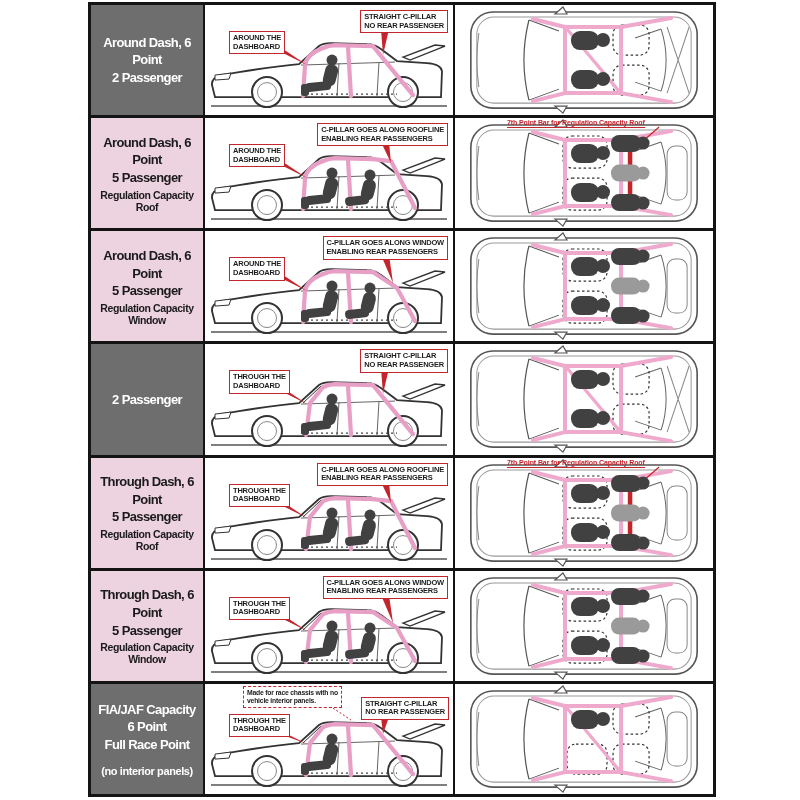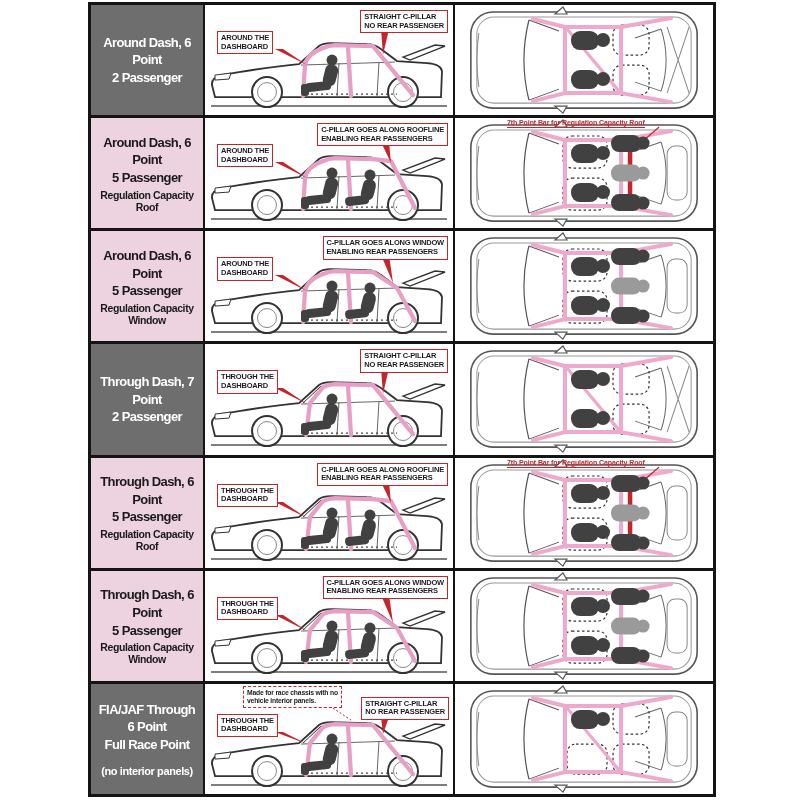--- a/index.html
+++ b/index.html
@@ -16,21 +16,21 @@
   .sub{font-weight:bold;font-size:10.5px;letter-spacing:-0.4px;margin-top:2px;}
   .sub2{font-weight:bold;font-size:11px;letter-spacing:-0.4px;margin-top:12px;}
   .cell{position:relative;background:#fff;overflow:hidden;}
   .cell.side{width:248px;flex:none;}
   .cell.top{flex:1;}
   .cell svg{position:absolute;left:0;top:0;width:100%;height:100%;}
   .abox{position:absolute;background:#fff;border:1.6px solid #c4242b;color:#1c1c1c;
         font-weight:bold;font-size:7.5px;line-height:1.15;padding:2px 3px;
         letter-spacing:-0.2px;white-space:nowrap;z-index:3;}
   .abox span{display:block;}
-  .dashbox{left:12px;top:26px;}
+  .dashbox{left:24px;top:26px;}
   .cbox{top:5px;right:5px;}
   .row.race .dashbox{top:30px;}
   .row.race .cbox{top:13px;right:4px;}
   .racebox{position:absolute;left:38px;top:2px;border:1.4px dashed #c4242b;color:#222;
            background:#fff;font-weight:bold;font-size:6.8px;line-height:1.2;
            padding:2px 3px;letter-spacing:-0.2px;white-space:nowrap;z-index:3;}
   .racebox span{display:block;}
   .redlabel{position:absolute;top:1px;left:52px;color:#c4242b;font-size:7px;font-weight:bold;
             border-bottom:1px solid #c4242b;padding-bottom:1px;letter-spacing:-0.1px;
             white-space:nowrap;z-index:3;}
@@ -267,21 +267,20 @@
             <rect x="148" y="76" width="30" height="17" rx="8" fill="#414141"></rect>
             <circle cx="180" cy="25" r="6.5" fill="#414141"></circle>
             <circle cx="180" cy="55" r="6.5" fill="#9a9a9a"></circle>
             <circle cx="180" cy="85" r="6.5" fill="#414141"></circle>
           </svg>
       </div>
     </div>
 
     <div class="row">
       <div class="panel gray">
-        <div class="t">Through Dash, 7 Point</div>
         <div class="t">2 Passenger</div>
       </div>
       <div class="cell side">
         <svg id="side3" viewBox="0 0 248 110">
             <line x1="6" y1="101" x2="242" y2="101" stroke="#555" stroke-width="1.5"></line>
             <path d="M 10 92 L 7 80 Q 6 73 16 70 L 34 67 Q 72 61 94 59 L 114 41 Q 118 38 126 38 L 162 39 Q 170 39 176 44 L 192 56 L 222 58 Q 236 59 237 66 L 236 92 Z" stroke="#333" stroke-width="1.8" fill="#fff"></path>
             <path d="M 198 52 L 230 40 L 240 41 L 205 55 Z" stroke="#333" stroke-width="1.4" fill="#fff"></path>
             <path d="M 98 59 L 116 42" stroke="#333" stroke-width="1" fill="none"></path>
             <path d="M 96 60 L 190 57" stroke="#666" stroke-width="1" fill="none"></path>
             <path d="M 134 58 L 132 91 M 174 57 L 172 91" stroke="#666" stroke-width="1" fill="none"></path>
@@ -498,21 +497,21 @@
             <rect x="148" y="76" width="30" height="17" rx="8" fill="#414141"></rect>
             <circle cx="180" cy="25" r="6.5" fill="#414141"></circle>
             <circle cx="180" cy="55" r="6.5" fill="#9a9a9a"></circle>
             <circle cx="180" cy="85" r="6.5" fill="#414141"></circle>
           </svg>
       </div>
     </div>
 
     <div class="row race">
       <div class="panel gray">
-        <div class="t">FIA/JAF Through</div>
+        <div class="t">FIA/JAF Capacity</div>
         <div class="t">6 Point</div>
         <div class="t">Full Race Point</div>
         <div class="sub2">(no interior panels)</div>
       </div>
       <div class="cell side">
         <svg id="side6" viewBox="0 0 248 110">
             <line x1="6" y1="101" x2="242" y2="101" stroke="#555" stroke-width="1.5"></line>
             <path d="M 10 92 L 7 80 Q 6 73 16 70 L 34 67 Q 72 61 94 59 L 114 41 Q 118 38 126 38 L 162 39 Q 170 39 176 44 L 192 56 L 222 58 Q 236 59 237 66 L 236 92 Z" stroke="#333" stroke-width="1.8" fill="#fff"></path>
             <path d="M 198 52 L 230 40 L 240 41 L 205 55 Z" stroke="#333" stroke-width="1.4" fill="#fff"></path>
             <path d="M 98 59 L 116 42" stroke="#333" stroke-width="1" fill="none"></path>

